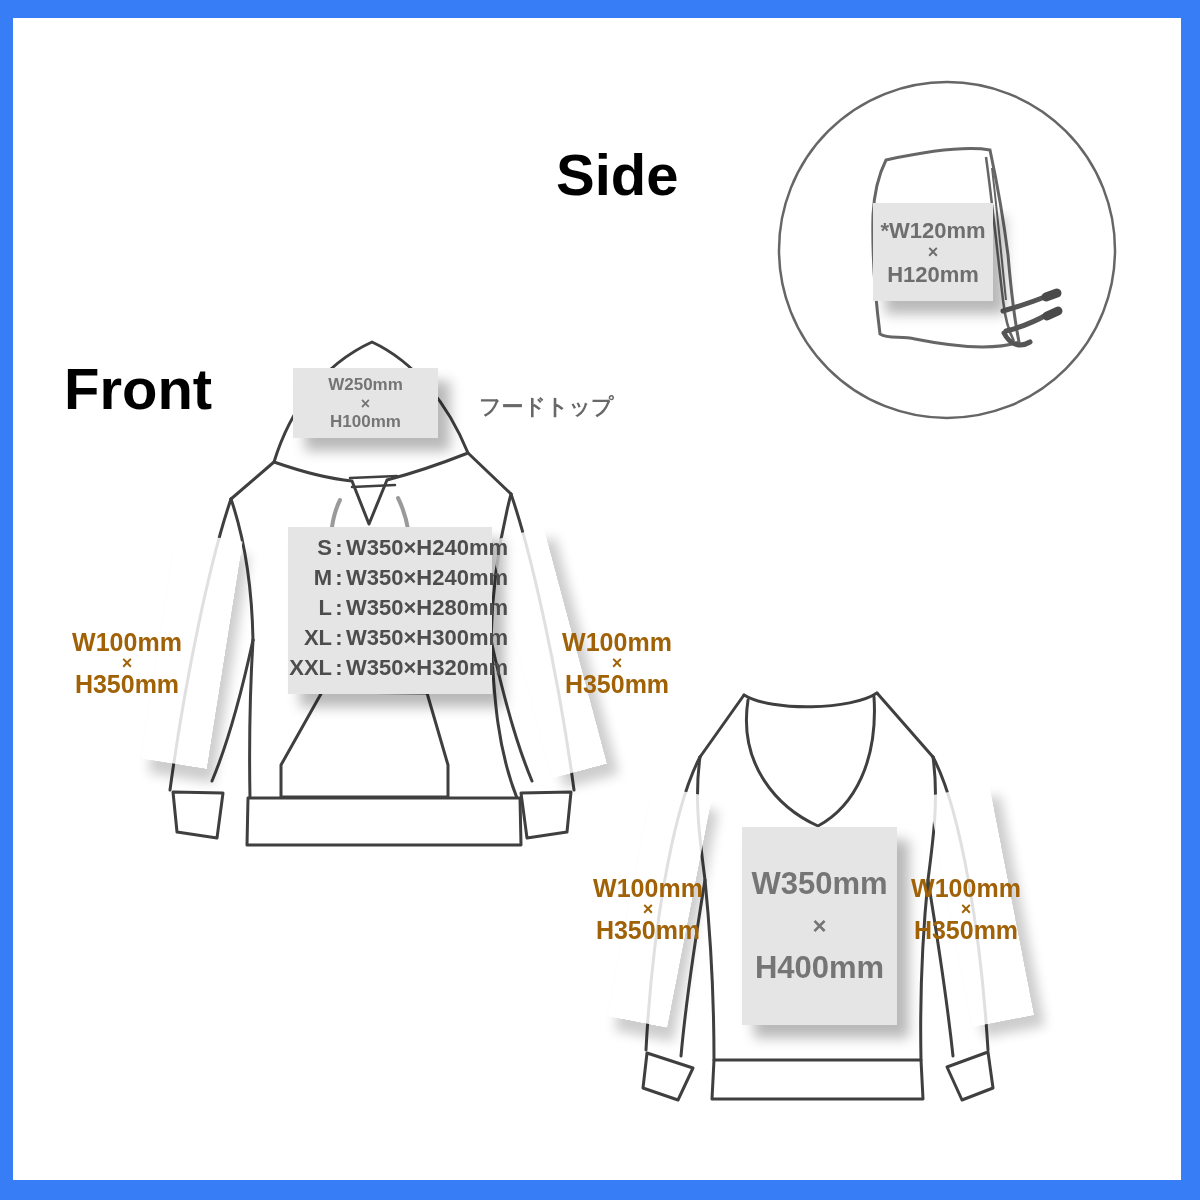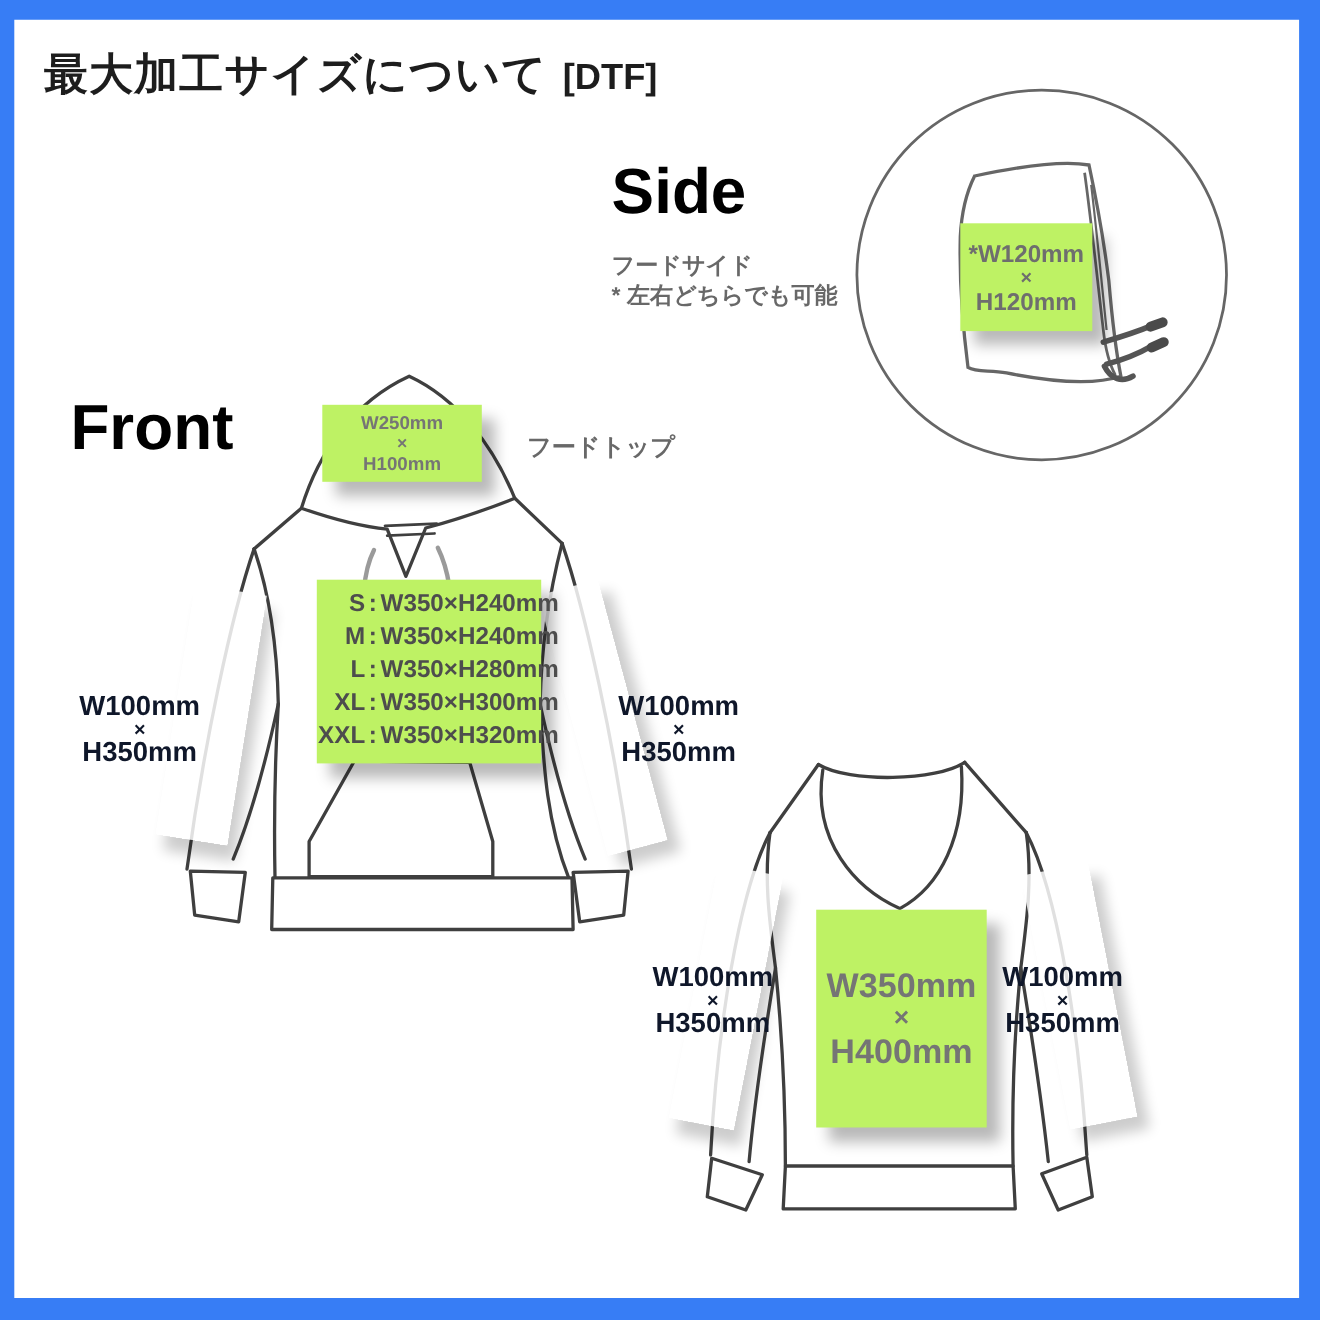--- a/index.html
+++ b/index.html
@@ -16,32 +16,32 @@
   #head-back{left:415px;top:1024px;}
   .jp-note{font-size:21px;font-weight:bold;color:#686868;line-height:27px;white-space:nowrap;}
   #side-caption{left:543px;top:210px;}
   #hood-top-caption{left:466px;top:374px;font-size:22px;font-weight:bold;color:#686868;white-space:nowrap;}
   
   svg.draw{position:absolute;left:-13px;top:-18px;width:1200px;height:1200px;}
   
   .overlay{position:absolute;background:rgba(255,255,255,0.84);
            box-shadow:9px 13px 12px rgba(0,0,0,0.20);}
   
-  .boxed{background:#bef264;box-shadow:12px 13px 12px rgba(0,0,0,0.28);}
+  .boxed{background:#e5e5e5;box-shadow:12px 13px 12px rgba(0,0,0,0.28);}
   
   .dim-stack{display:flex;flex-direction:column;align-items:center;justify-content:center;
-             text-align:center;font-weight:bold;color:#0f172a;}
+             text-align:center;font-weight:bold;color:#a16207;}
   .dim-stack .dw,.dim-stack .dh{font-size:25px;line-height:25px;}
   .dim-stack .dx{font-size:18px;line-height:17px;}
   #lbl-hood-top{left:280px;top:350px;width:145px;height:70px;color:#757575;}
   #lbl-hood-top .dw,#lbl-hood-top .dh{font-size:17px;line-height:24px;}
   #lbl-hood-top .dx{font-size:16px;line-height:13px;}
   #lbl-side-hood{left:860px;top:185px;width:120px;height:98px;color:#6e6e6e;}
   #lbl-side-hood .dw,#lbl-side-hood .dh{font-size:22px;line-height:27px;}
-  #lbl-back-print{left:729px;top:809px;width:155px;height:198px;color:#757575;}
+  #lbl-back-print{left:729px;top:809px;width:155px;height:198px;color:#757575;gap:12px;}
   #lbl-back-print .dw,#lbl-back-print .dh{font-size:31px;line-height:34px;}
   #lbl-back-print .dx{font-size:24px;line-height:26px;}
   #lbl-front-lsleeve{left:44px;top:612px;width:140px;}
   #lbl-front-rsleeve{left:534px;top:612px;width:140px;}
   #lbl-back-lsleeve{left:565px;top:858px;width:140px;}
   #lbl-back-rsleeve{left:883px;top:858px;width:140px;}
   
   #size-list{left:275px;top:509px;width:204px;height:161px;padding:6px 0 0 0;
              color:#4d4d4d;font-weight:bold;font-size:22px;}
   #size-list .row{display:grid;grid-template-columns:44px 14px 1fr;line-height:30px;}
@@ -124,29 +124,22 @@
 
       <path d="M 714 1060 L 921 1060 L 923 1099 L 712 1099 Z" fill="#fff"></path>
     </g>
   </svg>
 
   <div class="overlay abs" style="left:146px;top:517px;width:66px;height:230px;transform:rotate(9deg);"></div>
   <div class="overlay abs" style="left:507px;top:512px;width:56px;height:245px;transform:rotate(-15deg);"></div>
   <div class="overlay abs" style="left:617px;top:771px;width:60px;height:235px;transform:rotate(11deg);"></div>
   <div class="overlay abs" style="left:937px;top:770px;width:62px;height:235px;transform:rotate(-11deg);"></div>
 
-  <div class="abs page-title">
-    <span>最大加工サイズについて</span><span class="tag">[DTF]</span>
-  </div>
   <div class="abs sec-head" id="head-side">Side</div>
   <div class="abs sec-head" id="head-front">Front</div>
-  <div class="abs jp-note" id="side-caption">
-    <div>フードサイド</div>
-    <div>* 左右どちらでも可能</div>
-  </div>
   <div class="abs" id="hood-top-caption">フードトップ</div>
 
   <div class="abs dim-stack boxed" id="lbl-hood-top">
     <span class="dw">W250mm</span>
     <span class="dx">×</span>
     <span class="dh">H100mm</span>
   </div>
 
   <div class="abs dim-stack boxed" id="lbl-side-hood">
     <span class="dw">*W120mm</span>

